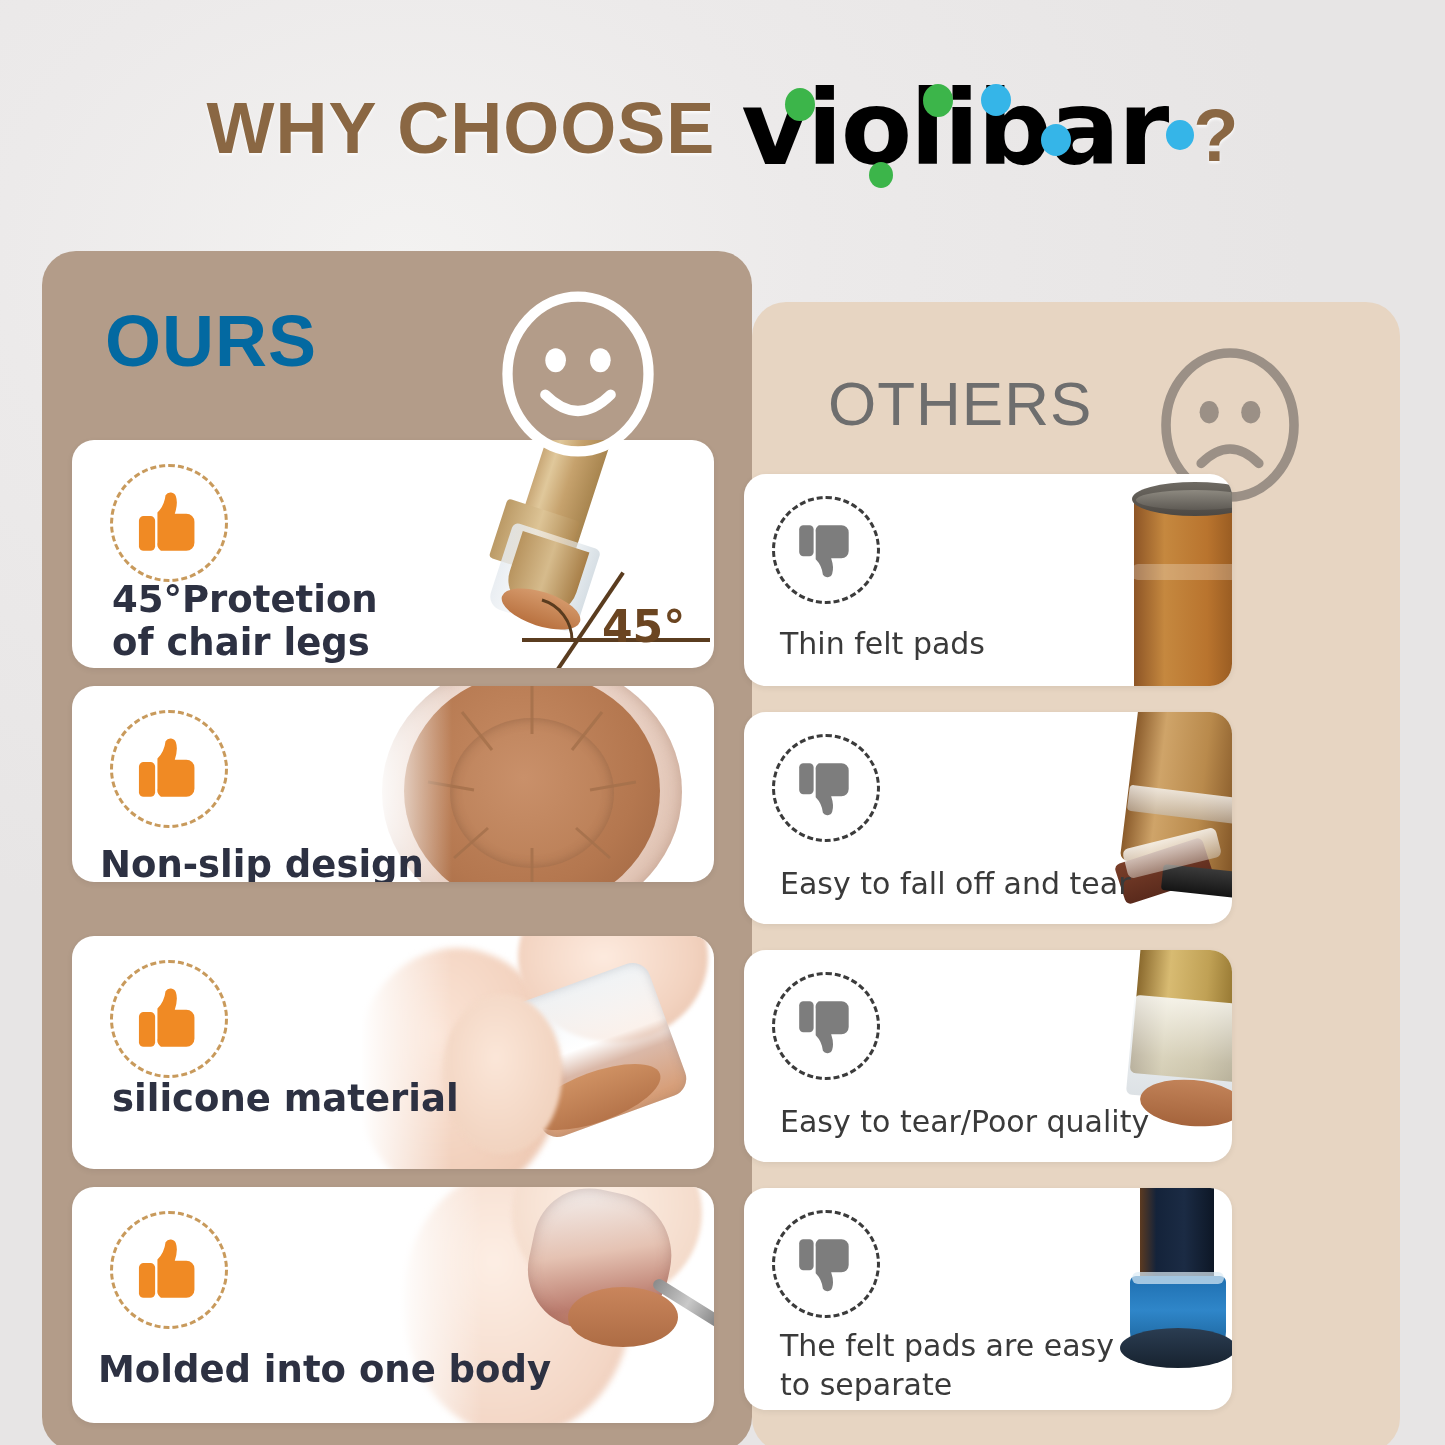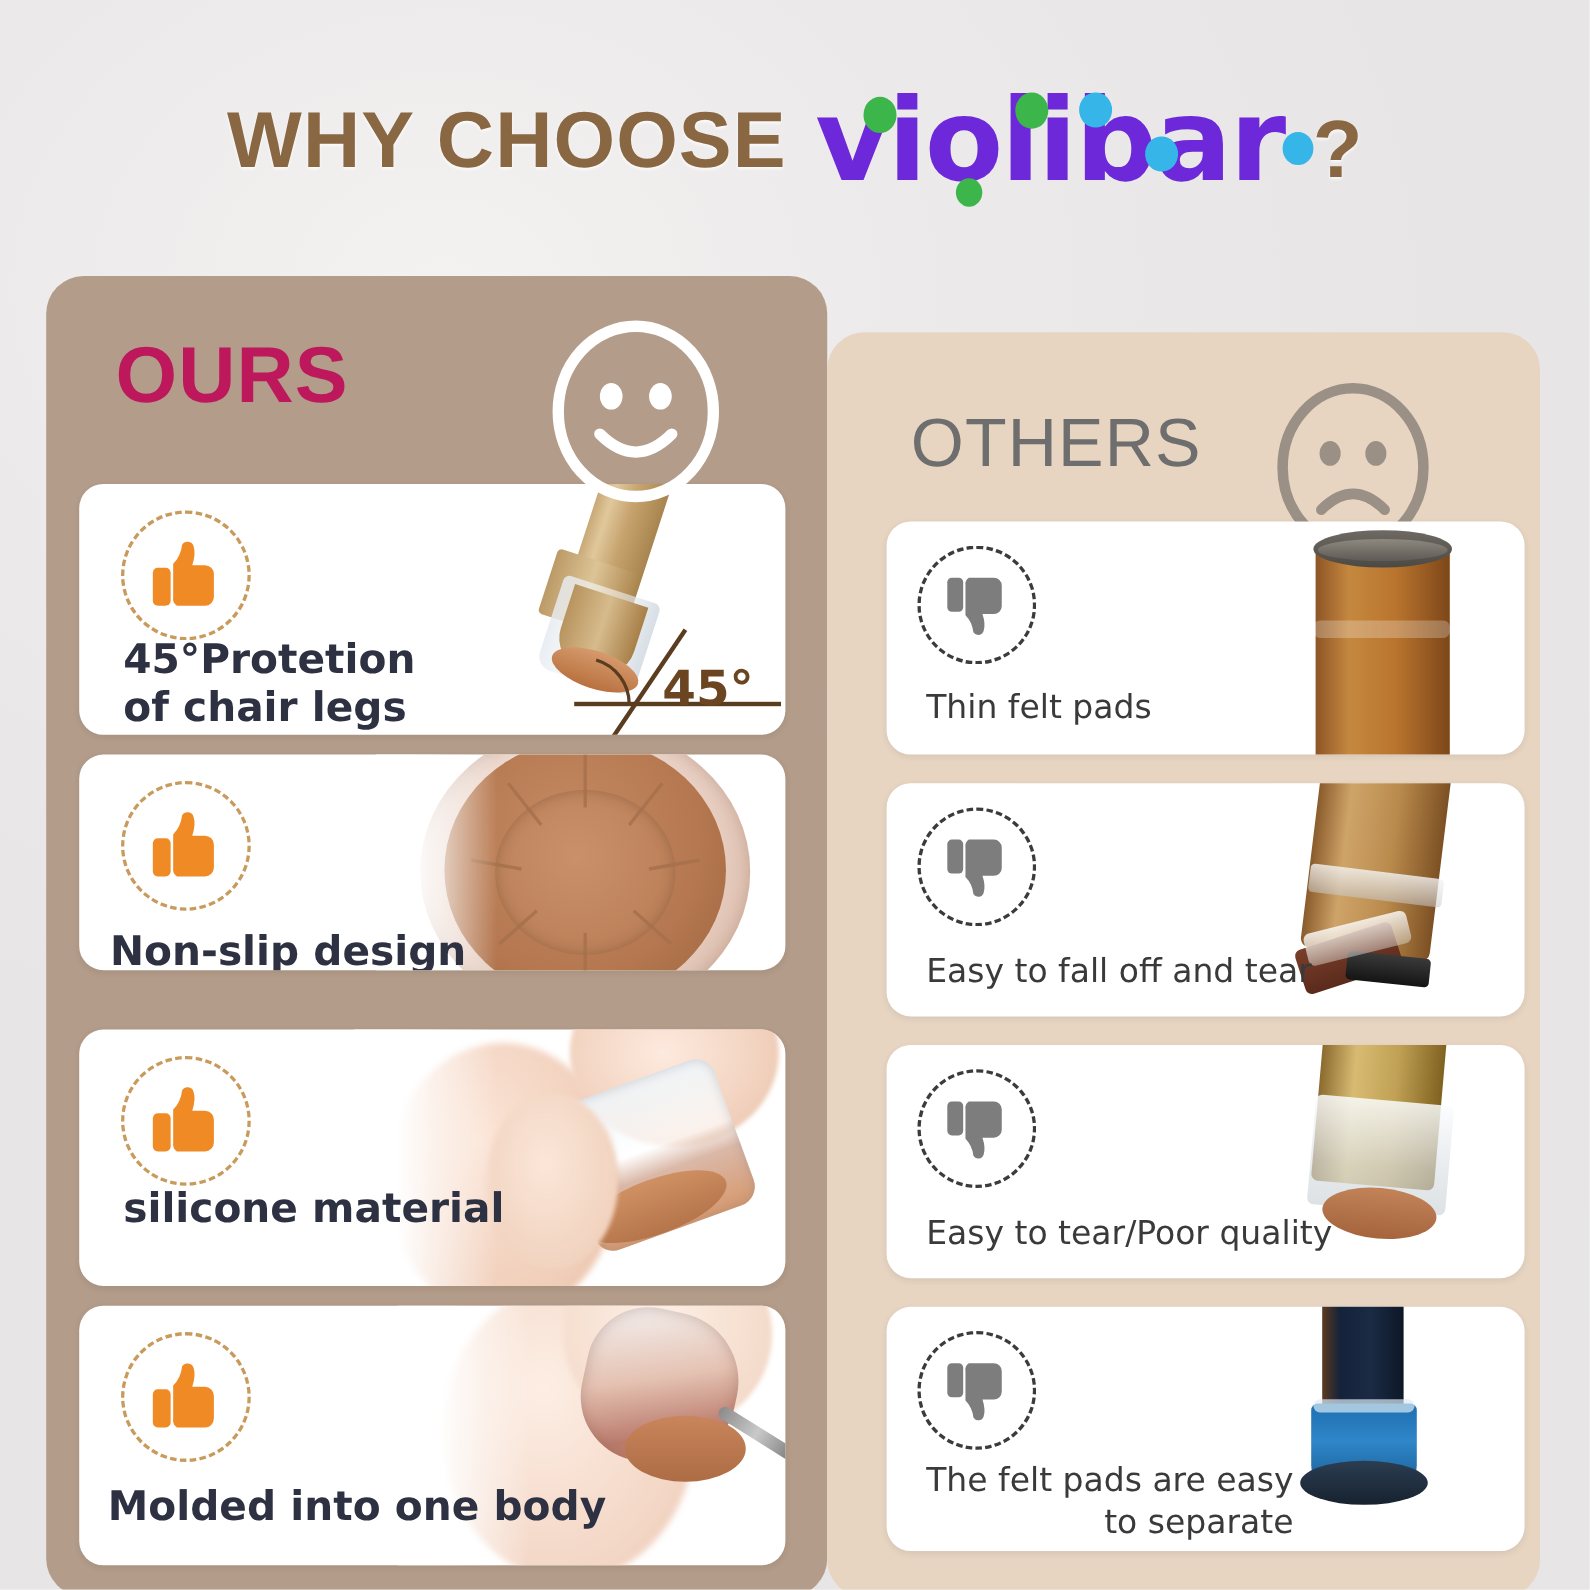--- a/index.html
+++ b/index.html
@@ -20,21 +20,21 @@
     display:flex; align-items:center; justify-content:center; gap:26px;
     white-space:nowrap;
   }
   .why-choose {
     font-size:72px; font-weight:bold; letter-spacing:1px;
     color:#8a6743;
     text-shadow:0 2px 3px rgba(255,255,255,0.85);
   }
   .logo-wrap { position:relative; display:inline-block; }
   .logo-text {
-    font-size:104px; font-weight:bold; color:#6d28d9;
+    font-size:104px; font-weight:bold; color:#000000;
     letter-spacing:-2px; line-height:1;
     font-family:"DejaVu Sans", sans-serif;
   }
   .dot { position:absolute; border-radius:50%; }
   .d1 { width:30px; height:33px; background:#3cb54a; left:44px;  top:12px; }
   .d2 { width:30px; height:33px; background:#3cb54a; left:182px; top:8px; }
   .d3 { width:30px; height:32px; background:#35b5e8; left:240px; top:8px; }
   .d4 { width:24px; height:26px; background:#3cb54a; left:128px; top:86px; }
   .d5 { width:30px; height:32px; background:#35b5e8; left:300px; top:48px; }
   .d6 { width:28px; height:30px; background:#35b5e8; left:425px; top:44px; }
@@ -51,39 +51,39 @@
     background:#b39c89; border-radius:34px;
   }
   .panel-others {
     left:752px; top:302px; width:648px; height:1150px;
     background:#e7d5c2; border-radius:34px;
   }
   .panel-title {
     position:absolute; font-weight:bold; white-space:nowrap;
   }
   .title-ours {
-    left:105px; top:300px; font-size:72px; color:#be185d; letter-spacing:1px;
+    left:105px; top:300px; font-size:72px; color:#0369a1; letter-spacing:1px;
   }
   .title-others {
     left:828px; top:368px; font-size:62px; color:#6e6e6e; letter-spacing:1px;
     font-weight:normal;
   }
 
   
   .face { position:absolute; }
   .face-happy { left:492px; top:288px; width:172px; height:172px; z-index:5; }
   .face-sad   { left:1150px; top:345px; width:160px; height:160px; }
 
   
   .card {
     position:absolute; background:#ffffff; border-radius:22px; overflow:hidden;
     box-shadow:0 2px 6px rgba(0,0,0,0.07);
   }
   .card-ours  { left:72px;  width:642px; }
-  .card-other { left:806px; width:580px;text-align:right; }
+  .card-other { left:744px; width:488px; }
 
   .o1 { top:440px;  height:228px; }
   .o2 { top:686px;  height:196px; }
   .o3 { top:936px;  height:233px; }
   .o4 { top:1187px; height:236px; }
 
   .t1 { top:474px;  height:212px; }
   .t2 { top:712px;  height:212px; }
   .t3 { top:950px;  height:212px; }
   .t4 { top:1188px; height:222px; }

